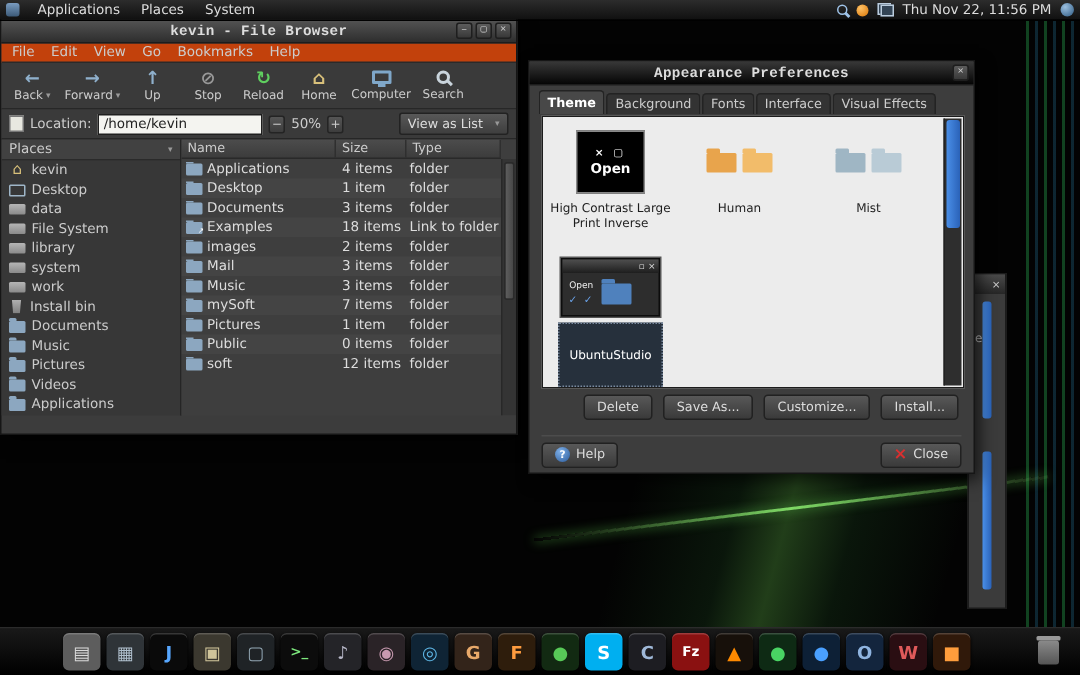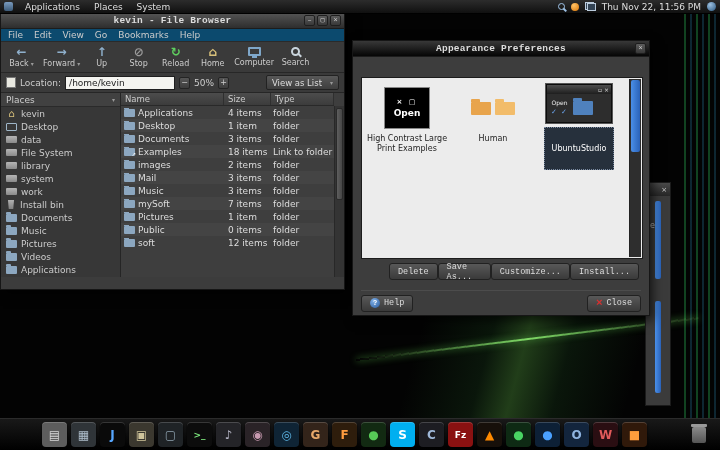--- a/index.html
+++ b/index.html
@@ -35,21 +35,21 @@
   .win { position:absolute; background:#3c3c3c; border:1px solid #161616; box-shadow:3px 4px 10px rgba(0,0,0,.65); }
   .tbar { height:16px; background:linear-gradient(#545454,#2e2e2e); border-bottom:1px solid #1c1c1c;
           display:flex; align-items:center; color:#ddd; font-size:9.5px; position:relative;font-family:Liberation Mono, monospace; }
   .ttl { flex:1; text-align:center; font-weight:bold; letter-spacing:.2px; }
   .wbtns { position:absolute; right:3px; top:2px; display:flex; gap:2px; }
   .wbtn { width:11px; height:11px; background:linear-gradient(#5c5c5c,#383838); border:1px solid #1e1e1e; border-radius:2px;
           color:#ccc; font-size:7px; line-height:9px; text-align:center; }
 
   
   #filebrowser { left:0; top:12px; width:345px; height:278px; z-index:10; }
-  .mbar { height:13px; background:#0c4a6e; border-bottom:1px solid #2a2a2a; display:flex; gap:11px; padding:0 7px; align-items:center; font-size:9px; color:#ccc; }
+  .mbar { height:13px; background:#c2410c; border-bottom:1px solid #2a2a2a; display:flex; gap:11px; padding:0 7px; align-items:center; font-size:9px; color:#ccc; }
   .toolbar { height:31px; background:#3a3a3a; border-bottom:1px solid #272727; display:flex; align-items:stretch; padding:1px 2px; }
   .tbtn { display:flex; flex-direction:column; align-items:center; justify-content:center; min-width:37px; padding:0 3px; color:#ccc; font-size:8px; border-radius:3px; }
   .tic { font-size:12px; line-height:12px; height:13px; color:#8fb0cc; font-weight:bold; }
   .tic.green { color:#5fcf5f; } .tic.gray { color:#999; } .tic.home { color:#d8c07a; }
   .tlab { display:flex; align-items:center; gap:2px; }
   .drop { font-size:6px; color:#999; }
   .monitor { width:13px; height:9px; border:2px solid #7fa7c9; border-radius:1px; position:relative; margin-bottom:2px; }
   .monitor::after { content:""; position:absolute; left:2px; bottom:-4px; width:5px; height:2px; background:#7fa7c9; }
   .magbig { width:9px; height:9px; border:2px solid #c9d4dc; border-radius:50%; position:relative; margin-bottom:2px; }
   .magbig::after { content:""; position:absolute; width:5px; height:2px; background:#c9d4dc; transform:rotate(45deg); right:-4px; bottom:-2px; }
@@ -120,21 +120,21 @@
   .usbody { display:flex; align-items:center; gap:5px; padding:5px 4px; }
   .uscol { display:flex; flex-direction:column; gap:2px; font-size:6px; color:#eee; align-items:center; }
   .uschk { color:#6aa2e8; font-size:7px; letter-spacing:1px; }
   .usfold { width:20px; height:14px; background:#4f81bd; border-radius:1px; position:relative; }
   .usfold::before { content:""; position:absolute; top:-3px; left:0; width:9px; height:3px; background:#4f81bd; border-radius:1px 1px 0 0; }
   .uslabel { margin-top:4px; background:#26303c; color:#fff; font-size:8px; padding:16px 7px; border:1px dotted #7a8aa0; }
   .sbv { position:absolute; right:1px; top:1px; width:12px; bottom:1px; background:#2e2e2e; border-left:1px solid #222; }
   .sbthumb { position:absolute; left:1px; right:1px; top:1px; height:72px; background:linear-gradient(90deg,#4a8fe8,#2a62b8); border-radius:2px; }
   .btnrow { position:absolute; left:36px; right:10px; top:222px; display:flex; justify-content:space-between; }
   .gbtn { height:17px; padding:0 8px; background:linear-gradient(#585858,#3a3a3a); border:1px solid #212121; border-radius:3px;
-          color:#ddd; font-size:8.5px; display:flex; align-items:center; gap:4px;font-family:Liberation Mono, monospace; }
+          color:#ddd; font-size:8.5px; display:flex; align-items:center; gap:4px; }
   .botrow { position:absolute; left:8px; right:8px; top:249px; height:22px; display:flex; justify-content:space-between; align-items:center; border-top:1px solid #4c4c4c; padding-top:3px; }
   .qic { width:10px; height:10px; border-radius:50%; background:radial-gradient(circle at 35% 30%,#7fb0e8,#2a5a9a); color:#fff; font-size:7px; display:flex; align-items:center; justify-content:center; font-weight:bold; }
   .xic { color:#d83030; font-weight:bold; font-size:11px; line-height:10px; }
 
   
   #dock { position:absolute; left:0; right:0; bottom:0; height:32px; background:linear-gradient(#191919,#000); border-top:1px solid #2b2b2b;
           display:flex; align-items:center; gap:4px; padding:0 14px 0 42px; z-index:50; }
   .dicon { width:25px; height:25px; border-radius:4px; display:flex; align-items:center; justify-content:center;
            font-size:12px; font-weight:bold; box-shadow:inset 0 1px 0 rgba(255,255,255,.18), 0 1px 2px rgba(0,0,0,.9); flex:none; }
   .dsmall { font-size:9px; }
@@ -393,37 +393,51 @@
     <div class="bgsb2"></div>
   </div>
 
   <div class="win" id="appearance">
     <div class="tbar">
       <span class="ttl">Appearance Preferences</span>
       <span class="wbtns">
           <span class="wbtn">×</span>
         </span>
     </div>
+    <div class="tabs">
+      <div class="tab active">Theme</div>
+      <div class="tab">Background</div>
+      <div class="tab">Fonts</div>
+      <div class="tab">Interface</div>
+      <div class="tab">Visual Effects</div>
+    </div>
     <div class="theme-box">
       <div class="tiles">
         <div class="tile">
           <div class="prev">
             <div class="hcbox">
               <span class="hcrow">×  ▢</span>
               <span>Open</span>
             </div>
           </div>
-          <div class="tlabel">High Contrast Large Print Examples</div>
+          <div class="tlabel">High Contrast Large Print Inverse</div>
         </div>
         <div class="tile">
           <div class="prev">
             <span class="folderL fh1"></span>
             <span class="folderL fh2"></span>
           </div>
           <div class="tlabel">Human</div>
+        </div>
+        <div class="tile">
+          <div class="prev">
+            <span class="folderL fm1"></span>
+            <span class="folderL fm2"></span>
+          </div>
+          <div class="tlabel">Mist</div>
         </div>
         <div class="ustile">
           <div class="uswin">
             <div class="usbar">
                 <span>▫</span>
                 <span>×</span>
               </div>
             <div class="usbody">
               <div class="uscol">
                 <span>Open</span>

